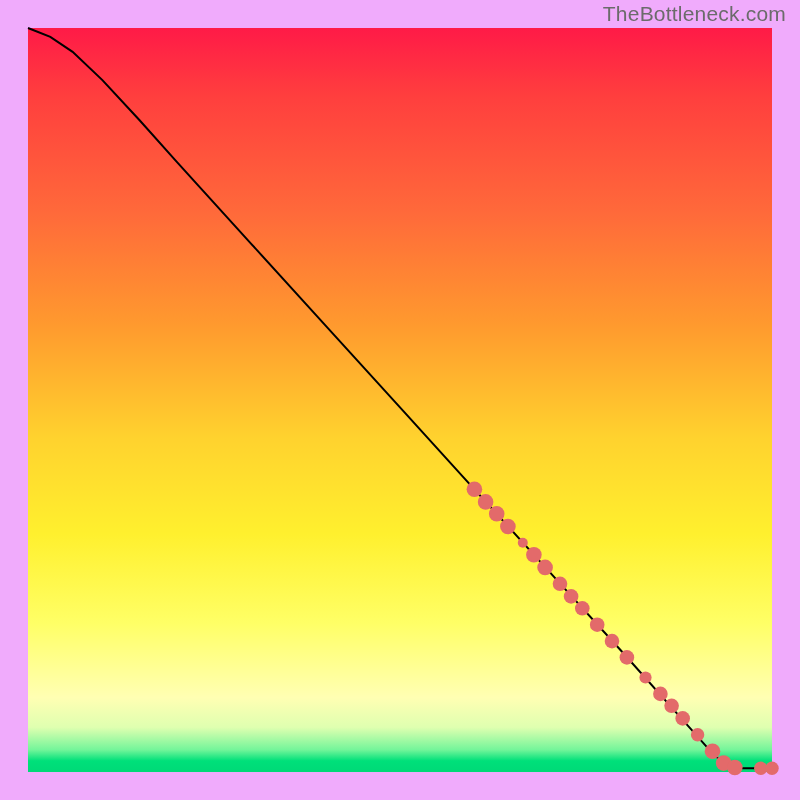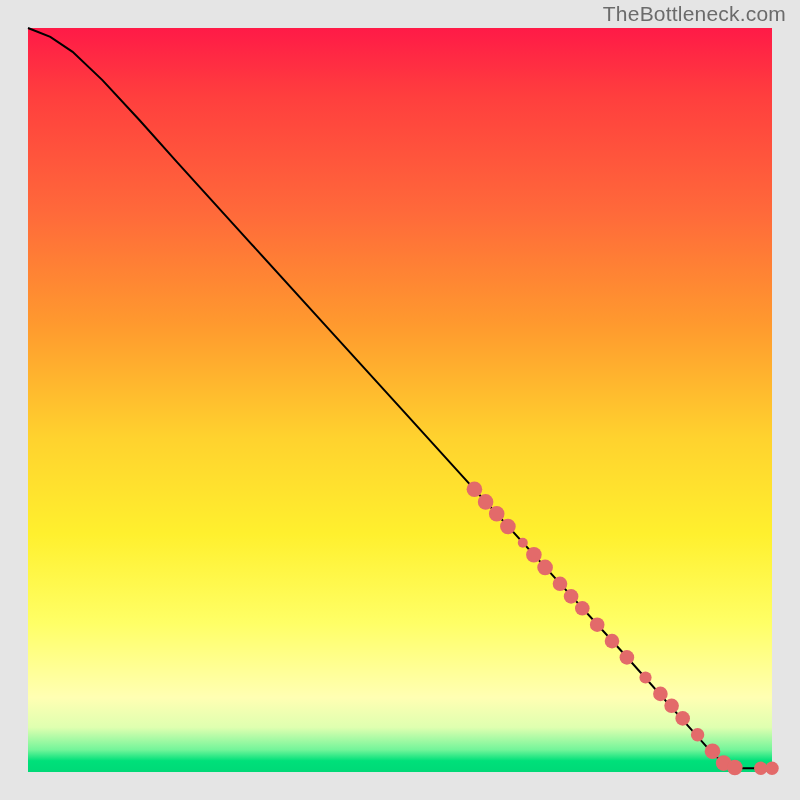--- a/index.html
+++ b/index.html
@@ -8,21 +8,21 @@
     width: 800px;
     height: 800px;
     background: #000;
     overflow: hidden;
     font-family: Arial, Helvetica, sans-serif;
   }
   .stage {
     position: relative;
     width: 800px;
     height: 800px;
-    background: #e5e5e5;
+    background: #f0abfc;
     text-align: center;
   }
   .watermark {
     position: absolute;
     top: 2px;
     right: 14px;
     color: #6b6b6b;
     font-size: 21px;
     font-weight: 400;
     letter-spacing: 0.2px;

